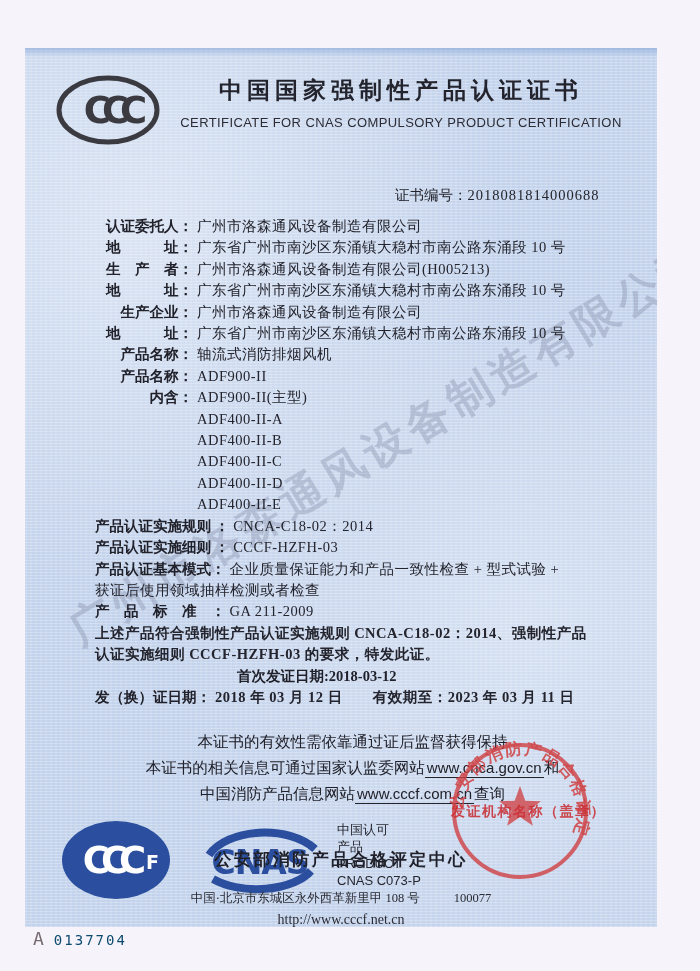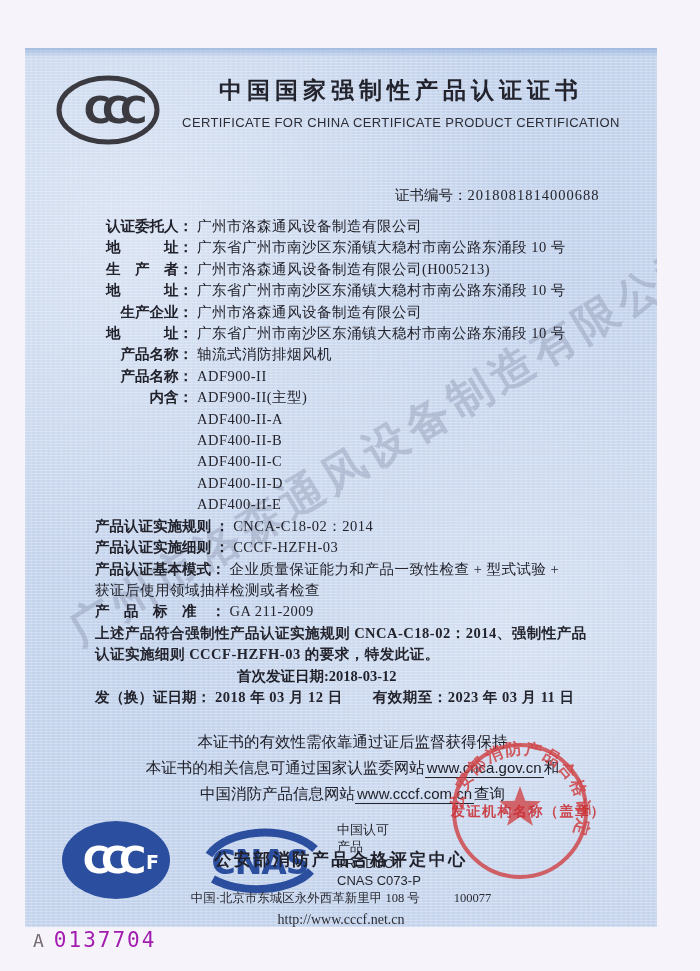--- a/index.html
+++ b/index.html
@@ -63,40 +63,40 @@
   }
   
   .org{position:absolute;left:0;right:0;top:800px;text-align:center;}
   .org-name{font-size:17px;font-weight:700;letter-spacing:2.5px;color:#1f2029;}
   .org-addr{margin-top:19px;font-size:12.5px;color:#2a2b33;}
   .org-addr .pc{margin-left:34px;}
   .org-site{margin-top:5px;font-size:14px;color:#2a2b33;}
   
   .serial{position:absolute;left:33px;top:928px;font-family:"DejaVu Sans Mono",monospace;}
   .serial .pfx{font-size:18px;color:#756a70;margin-right:10px;}
-  .serial .num{font-size:21px;color:#a21caf;letter-spacing:2px;}
+  .serial .num{font-size:14px;color:#0c4a6e;letter-spacing:2px;}
 </style>
 </head>
 <body>
 
 <div class="photo">
   <div class="cert">
 
     <div class="watermark">广州市洛森通风设备制造有限公司</div>
 
     <div class="cert-inner">
 
       <div class="hdr">
         <svg class="ccc-logo" width="106" height="74" viewBox="0 0 106 74">
           <ellipse cx="53" cy="37" rx="49" ry="32" fill="none" stroke="#3a3a40" stroke-width="5"></ellipse>
           <text x="56" y="50" text-anchor="middle" font-family="DejaVu Sans, sans-serif" font-size="37" font-weight="bold" letter-spacing="-9" fill="#3a3a40">CCC</text>
         </svg>
         <div class="titles">
           <div class="title-cn">中国国家强制性产品认证证书</div>
-          <div class="title-en">CERTIFICATE FOR CHINA CERTIFICATE PRODUCT CERTIFICATION</div>
+          <div class="title-en">CERTIFICATE FOR CNAS COMPULSORY PRODUCT CERTIFICATION</div>
         </div>
       </div>
 
       <div class="certno">
         <span>证书编号：</span><span class="num">2018081814000688</span>
       </div>
 
       <div class="rows">
         <div class="f-row"><span class="f-label">认证委托人：</span><span class="f-val">广州市洛森通风设备制造有限公司</span></div>
         <div class="f-row"><span class="f-label">地　　　址：</span><span class="f-val">广东省广州市南沙区东涌镇大稳村市南公路东涌段 10 号</span></div>

